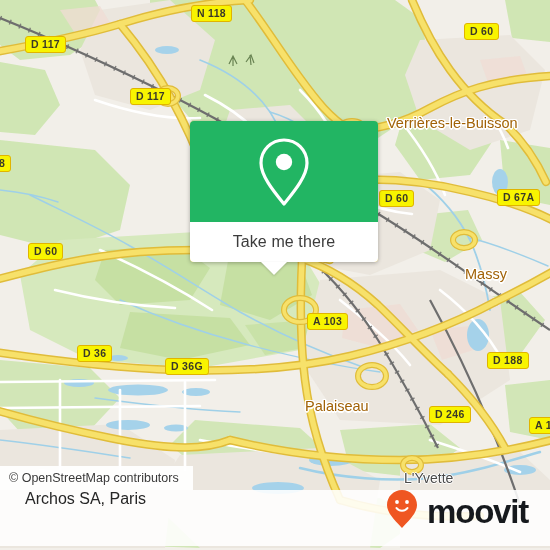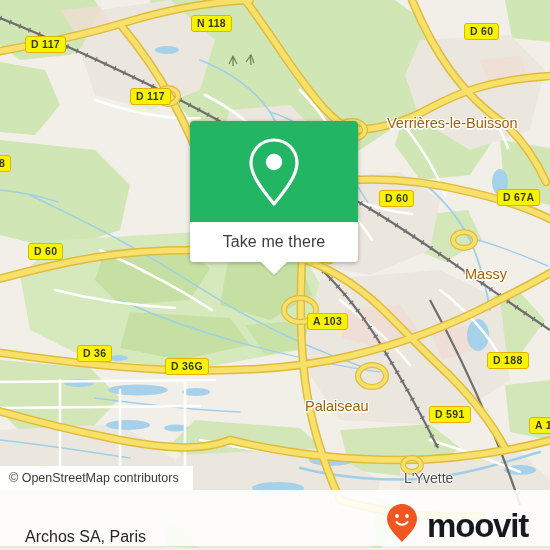--- a/index.html
+++ b/index.html
@@ -45,21 +45,21 @@
   .water-label{
     position:absolute;color:#4a4a4a;font-size:14px;
     font-style:normal;white-space:nowrap;
     text-shadow:1px 0 #fff,-1px 0 #fff,0 1px #fff,0 -1px #fff;
   }
 
   
   #popup{
     position:absolute;
     left:190px;top:121px;
-    width:168px;
+    width:188px;
     border-radius:4px;
     box-shadow:0 1px 4px rgba(0,0,0,.30);
     background:#fde047;
     overflow:visible;
   }
   #popup-green{
     height:101px;
     background:#22b563;
     border-radius:4px 4px 0 0;
     display:flex;align-items:center;justify-content:center;
@@ -94,21 +94,21 @@
     display:flex;align-items:center;
     color:#3a3a3a;font-size:12.5px;
     font-family:"Liberation Sans", sans-serif;
     white-space:nowrap;
   }
 
   
   #bottombar{
     position:absolute;left:0;top:490px;width:550px;height:56px;
     background:rgba(255,255,255,.88);
-    display:flex;align-items:flex-end;justify-content:space-between;
+    display:flex;align-items:flex-start;justify-content:space-between;
     padding:0 22px 0 25px;box-sizing:border-box;
   }
   #bottom-title{
     color:#262626;font-size:16px;
     font-family:"Liberation Sans", sans-serif;
     white-space:nowrap;
   }
   #brand{display:flex;align-items:center;gap:10px;}
   #brand-word{
     color:#16191d;font-size:33px;font-weight:bold;
@@ -300,32 +300,32 @@
         </g>
 
         <g stroke="#4f6b3a" fill="none" stroke-width="1.2" opacity=".8">
           <path d="M229,64 l4,-8 l4,8 M233,56 l0,10"></path>
           <path d="M246,62 l5,-7 l3,8 M250,55 l1,10"></path>
         </g>
       </g>
     </svg>
 
     <div class="shield" style="left:25px;top:36px">D 117</div>
-    <div class="shield" style="left:191px;top:15px">N 118</div>
+    <div class="shield" style="left:191px;top:5px">N 118</div>
     <div class="shield" style="left:464px;top:23px">D 60</div>
     <div class="shield" style="left:130px;top:88px">D 117</div>
     <div class="shield" style="left:-7px;top:155px">8</div>
     <div class="shield" style="left:379px;top:190px">D 60</div>
     <div class="shield" style="left:497px;top:189px">D 67A</div>
     <div class="shield" style="left:28px;top:243px">D 60</div>
     <div class="shield" style="left:307px;top:313px">A 103</div>
     <div class="shield" style="left:487px;top:352px">D 188</div>
     <div class="shield" style="left:77px;top:345px">D 36</div>
     <div class="shield" style="left:165px;top:358px">D 36G</div>
-    <div class="shield" style="left:429px;top:406px">D 591</div>
+    <div class="shield" style="left:429px;top:406px">D 246</div>
     <div class="shield" style="left:529px;top:417px">A 10</div>
 
     <div class="place" style="left:387px;top:115px">Verrières-le-Buisson</div>
     <div class="place" style="left:465px;top:266px">Massy</div>
     <div class="place" style="left:305px;top:398px">Palaiseau</div>
     <div class="water-label" style="left:404px;top:470px">L'Yvette</div>
 
     <div id="popup">
       <div id="popup-green">
         <span>

